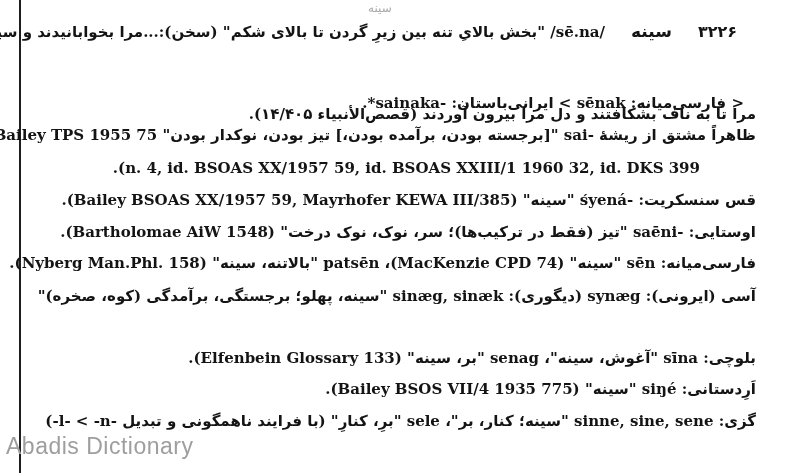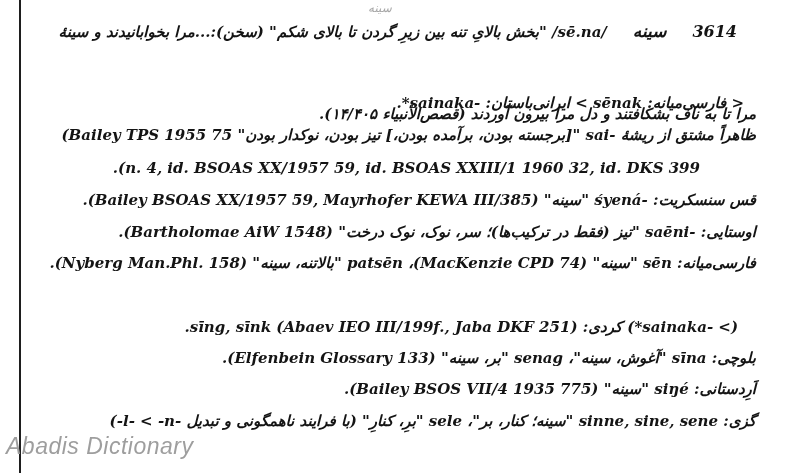--- a/index.html
+++ b/index.html
@@ -2,21 +2,20 @@
 <html><head>
 <meta charset="utf-8">
 <style>
   html,body{margin:0;padding:0;}
   .page{
     position:relative;
     width:800px;height:473px;
     background:#ffffff;
     overflow:hidden;
     font-family:"DejaVu Serif","DejaVu Sans",sans-serif;
-    font-style:italic;
   }
   .vline{
     position:absolute;
     left:19px;top:0;bottom:0;
     width:2px;
     background:#1e1e1e;
   }
   .wm-top{
     position:absolute;
     left:368px;top:1px;
@@ -65,31 +64,31 @@
   .l14{top:440px;right:320px;}
 </style>
 </head>
 <body>
 
 <div class="page">
   <div class="vline"></div>
   <div class="wm-top">سینه</div>
 
   <div class="line l1">
-    <span class="num">3614</span>
+    <span class="num">۳۲۲۶</span>
     <span class="hw">سینه</span>
     <span class="rest">/sē.na/ "بخش بالایِ تنه بین زیرِ گردن تا بالای شکم" (سخن):...مرا بخوابانیدند و سینهٔ</span>
   </div>
 
   <div class="line l2">مرا تا به ناف بشکافتند و دل مرا بیرون آوردند (قصص‌الأنبیاء ۱۴/۴۰۵).</div>
   <div class="line l3">‎&gt;‎ فارسی‌میانه: sēnak &gt; ایرانی‌باستان: ‎*sainaka-‎.</div>
   <div class="line l4">ظاهراً مشتق از ریشهٔ ‎sai-‎ "[برجسته بودن، برآمده بودن،] تیز بودن، نوکدار بودن" ‎(Bailey TPS 1955 75</div>
   <div class="line l5">n. 4, id. BSOAS XX/1957 59, id. BSOAS XXIII/1 1960 32, id. DKS 399).</div>
   <div class="line l6">قس سنسکریت: ‎śyená-‎ "سینه" (Bailey BSOAS XX/1957 59, Mayrhofer KEWA III/385).</div>
   <div class="line l7">اوستایی: ‎saēni-‎ "تیز (فقط در ترکیب‌ها)؛ سر، نوک، نوک درخت" (Bartholomae AiW 1548).</div>
   <div class="line l8">فارسی‌میانه: ‎sēn‎ "سینه" (MacKenzie CPD 74)، ‎patsēn‎ "بالاتنه، سینه" (Nyberg Man.Phl. 158).</div>
-  <div class="line l10">(&gt; ‎*sainaka-‎) کردی: ‎sīng, sīnk‎ (Abaev IEO III/199f., Jaba DKF 251).</div>
+  <div class="line l9">آسی (ایرونی): ‎synæg‎ (دیگوری): ‎sinæg, sinæk‎ "سینه، پهلو؛ برجستگی، برآمدگی (کوه، صخره)"</div>
   <div class="line l11">بلوچی: ‎sīna‎ "آغوش، سینه"، ‎senag‎ "بر، سینه" (Elfenbein Glossary 133).</div>
   <div class="line l12">اَرِدستانی: ‎siŋé‎ "سینه" (Bailey BSOS VII/4 1935 775).</div>
   <div class="line l13">گزی: ‎sinne, sine, sene‎ "سینه؛ کنار، بر"، ‎sele‎ "برِ، کنارِ" (با فرایند ناهمگونی و تبدیل ‎-n-‎ ‏&gt;‏ ‎-l-‎)</div>
 
   <div class="wm-bottom">Abadis Dictionary</div>
 </div>
 
 </body></html>

